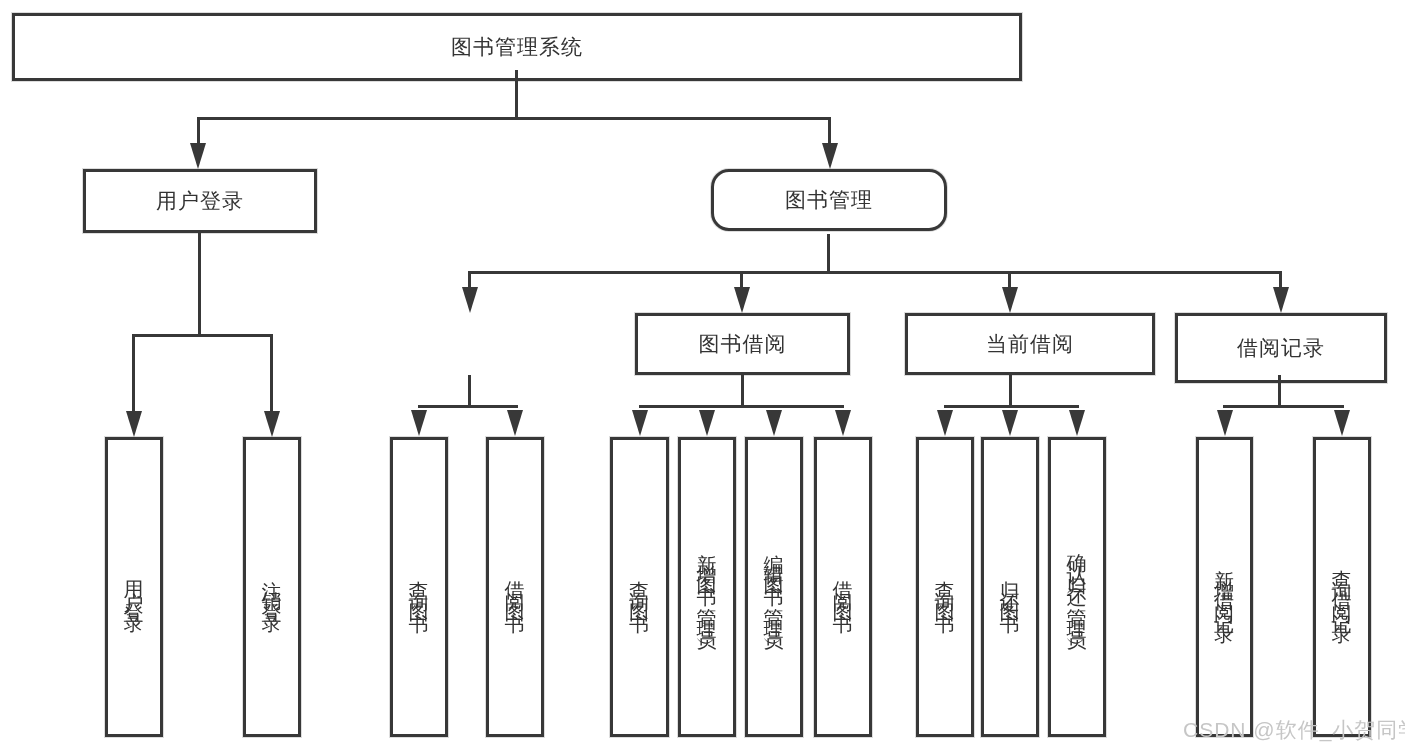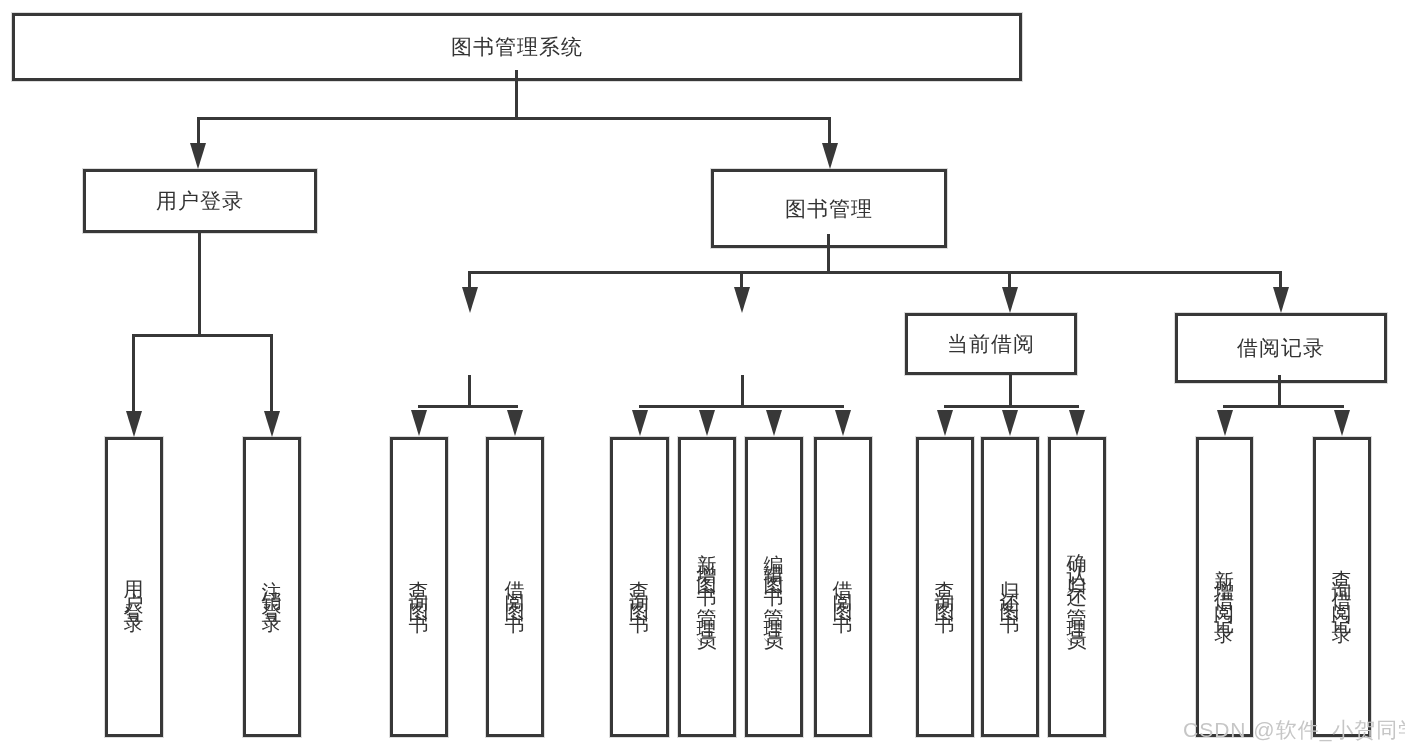--- a/index.html
+++ b/index.html
@@ -60,41 +60,42 @@
 
   <div class="vline" style="left:515px;top:70px;height:50px;"></div>
 
   <div class="hline" style="left:197px;top:117px;width:634px;"></div>
   <div class="vline" style="left:197px;top:119px;height:27px;"></div>
   <div class="vline" style="left:828px;top:119px;height:27px;"></div>
   <div class="arrow" style="left:190px;top:143px;"></div>
   <div class="arrow" style="left:822px;top:143px;"></div>
 
   <div class="box" style="left:83px;top:169px;width:234px;height:64px;">用户登录</div>
-  <div class="box" style="left:711px;top:169px;width:236px;height:79px;">图书管理</div>
+  <div class="box" style="left:711px;top:169px;width:236px;height:62px;border-radius:18px;">图书管理</div>
 
   <div class="vline" style="left:198px;top:233px;height:104px;"></div>
   <div class="hline" style="left:132px;top:334px;width:141px;"></div>
   <div class="vline" style="left:132px;top:336px;height:78px;"></div>
   <div class="vline" style="left:270px;top:336px;height:78px;"></div>
   <div class="arrow" style="left:126px;top:411px;"></div>
   <div class="arrow" style="left:264px;top:411px;"></div>
 
   <div class="vline" style="left:827px;top:234px;height:39px;"></div>
   <div class="hline" style="left:468px;top:271px;width:814px;"></div>
   <div class="vline" style="left:468px;top:273px;height:18px;"></div>
   <div class="vline" style="left:740px;top:273px;height:18px;"></div>
   <div class="vline" style="left:1008px;top:273px;height:18px;"></div>
   <div class="vline" style="left:1279px;top:273px;height:18px;"></div>
   <div class="arrow" style="left:462px;top:287px;"></div>
   <div class="arrow" style="left:734px;top:287px;"></div>
   <div class="arrow" style="left:1002px;top:287px;"></div>
   <div class="arrow" style="left:1273px;top:287px;"></div>
 
-  <div class="box" style="left:905px;top:313px;width:172px;height:62px;">当前借阅</div>
+  <div class="box" style="left:635px;top:313px;width:215px;height:62px;">图书借阅</div>
+  <div class="box" style="left:905px;top:313px;width:250px;height:62px;">当前借阅</div>
   <div class="box" style="left:1175px;top:313px;width:212px;height:70px;">借阅记录</div>
 
   <div class="vline" style="left:468px;top:375px;height:33px;"></div>
   <div class="hline" style="left:418px;top:405px;width:100px;"></div>
   <div class="arrow" style="left:411px;top:410px;"></div>
   <div class="arrow" style="left:507px;top:410px;"></div>
 
   <div class="vline" style="left:741px;top:375px;height:33px;"></div>
   <div class="hline" style="left:639px;top:405px;width:205px;"></div>
   <div class="arrow" style="left:632px;top:410px;"></div>

